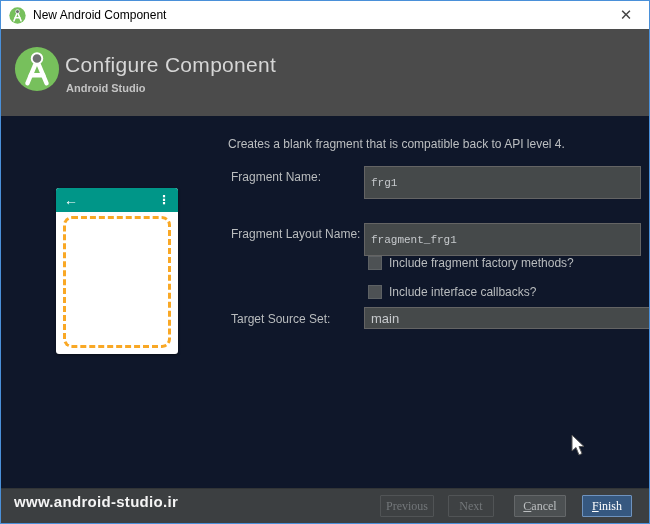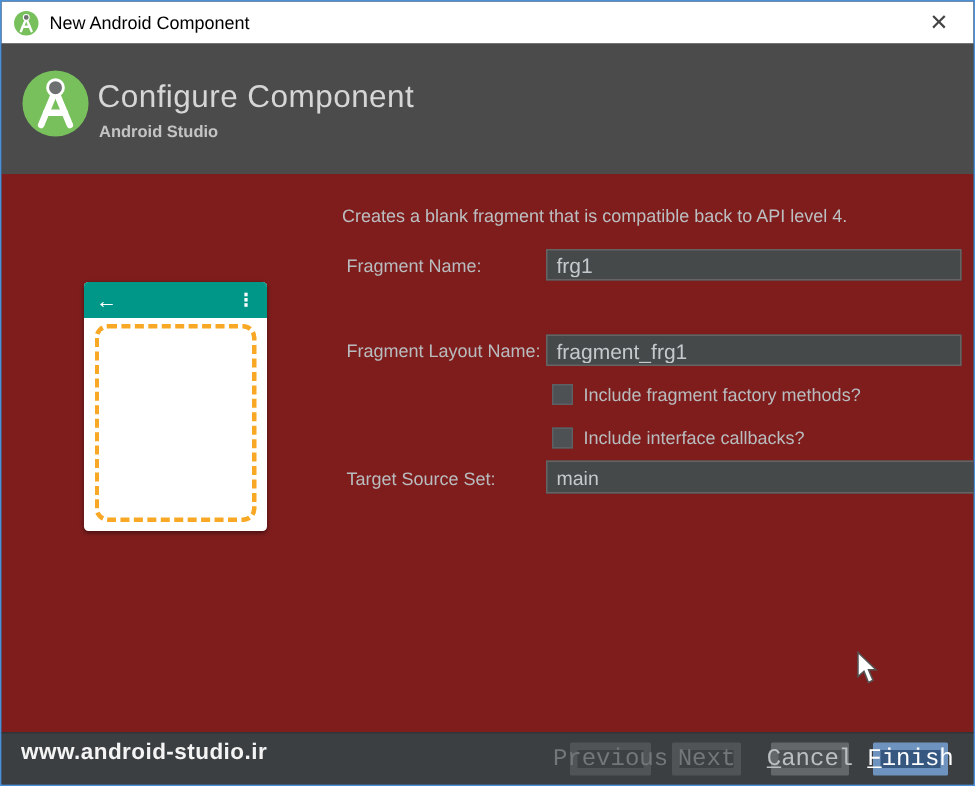--- a/index.html
+++ b/index.html
@@ -59,44 +59,44 @@
     top: 53px;
     font-size: 11px;
     font-weight: bold;
     color: #c4c4c4;
   }
 
   
   .content {
     position: relative;
     height: 373px;
-    background: #7f1d1d;
+    background: #0f172a;
   }
   .description {
     position: absolute;
     left: 227px;
     top: 21px;
     font-size: 12px;
     color: #bcbfc1;
   }
   .form-label {
     position: absolute;
     font-size: 12px;
     color: #b9bcbe;
   }
   .text-field {
     position: absolute;
     left: 363px;
     width: 277px;
-    height: 21px;
+    height: 33px;
     background: #45494a;
     border: 1px solid #646464;
     color: #c6c9cc;
-    font-size: 14px;
-    font-family: Liberation Sans, sans-serif;
+    font-size: 11px;
+    font-family: Liberation Mono, monospace;
     padding: 0 6px;
     outline: none;
   }
   .checkbox-row {
     position: absolute;
     left: 367px;
     display: flex;
     align-items: center;
   }
   .checkbox {
@@ -202,23 +202,23 @@
     position: absolute;
     left: 13px;
     top: 4px;
     font-size: 15px;
     font-weight: bold;
     color: #f4f4f4;
     letter-spacing: 0.3px;
   }
   .btn {
     height: 22px;
-    font-size: 16px;
-    font-family: Liberation Mono, monospace;
-    border: 5px solid #ffffff;
+    font-size: 12px;
+    font-family: Liberation Serif, serif;
+    border: 1px solid #ffffff;
     background: #414446;
     color: #bcbfc1;
     display: flex;
     align-items: center;
     justify-content: center;
     border-radius: 1px;
   }
   .btn .lbl { display: inline-block; }
   .btn.mnemonic .lbl::first-letter { text-decoration: underline; }
   .btn.disabled { color: #73777a; border-color: #515456; background: #3e4143; }

